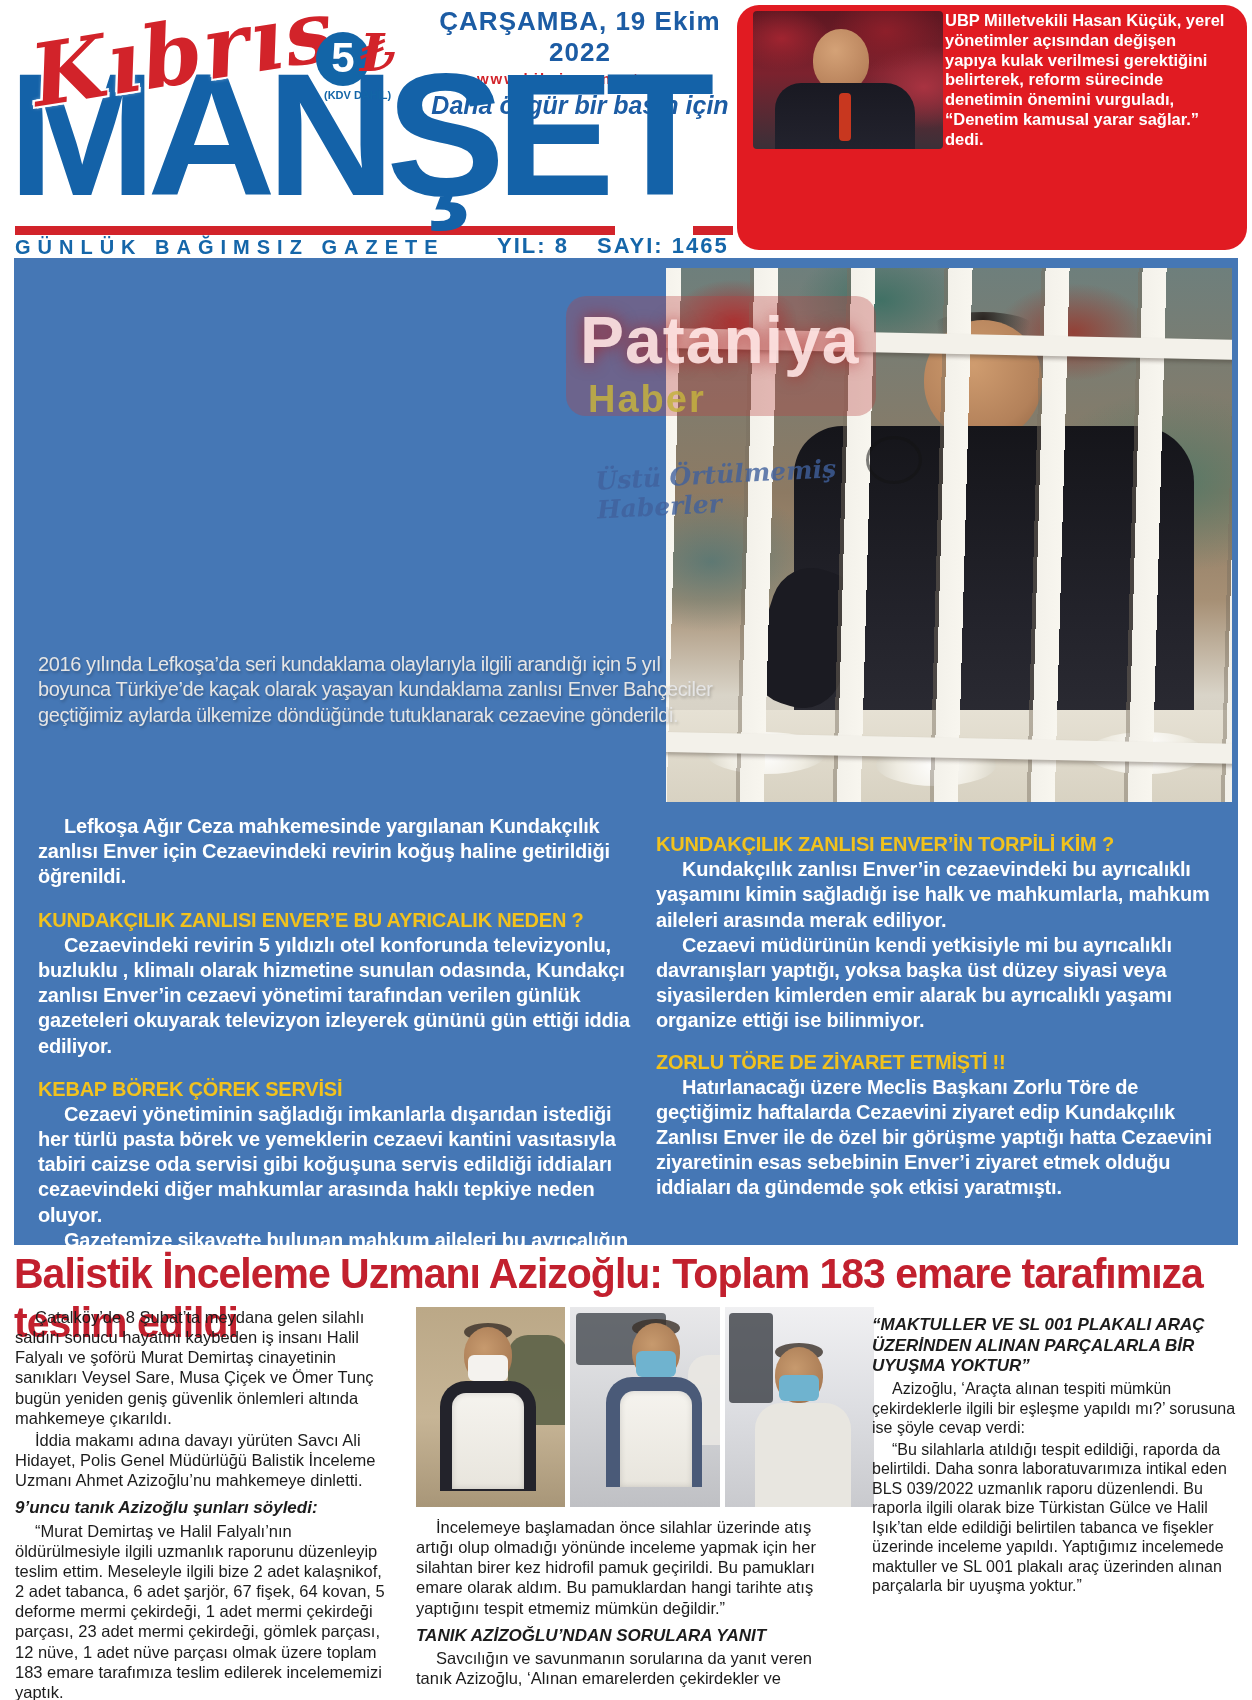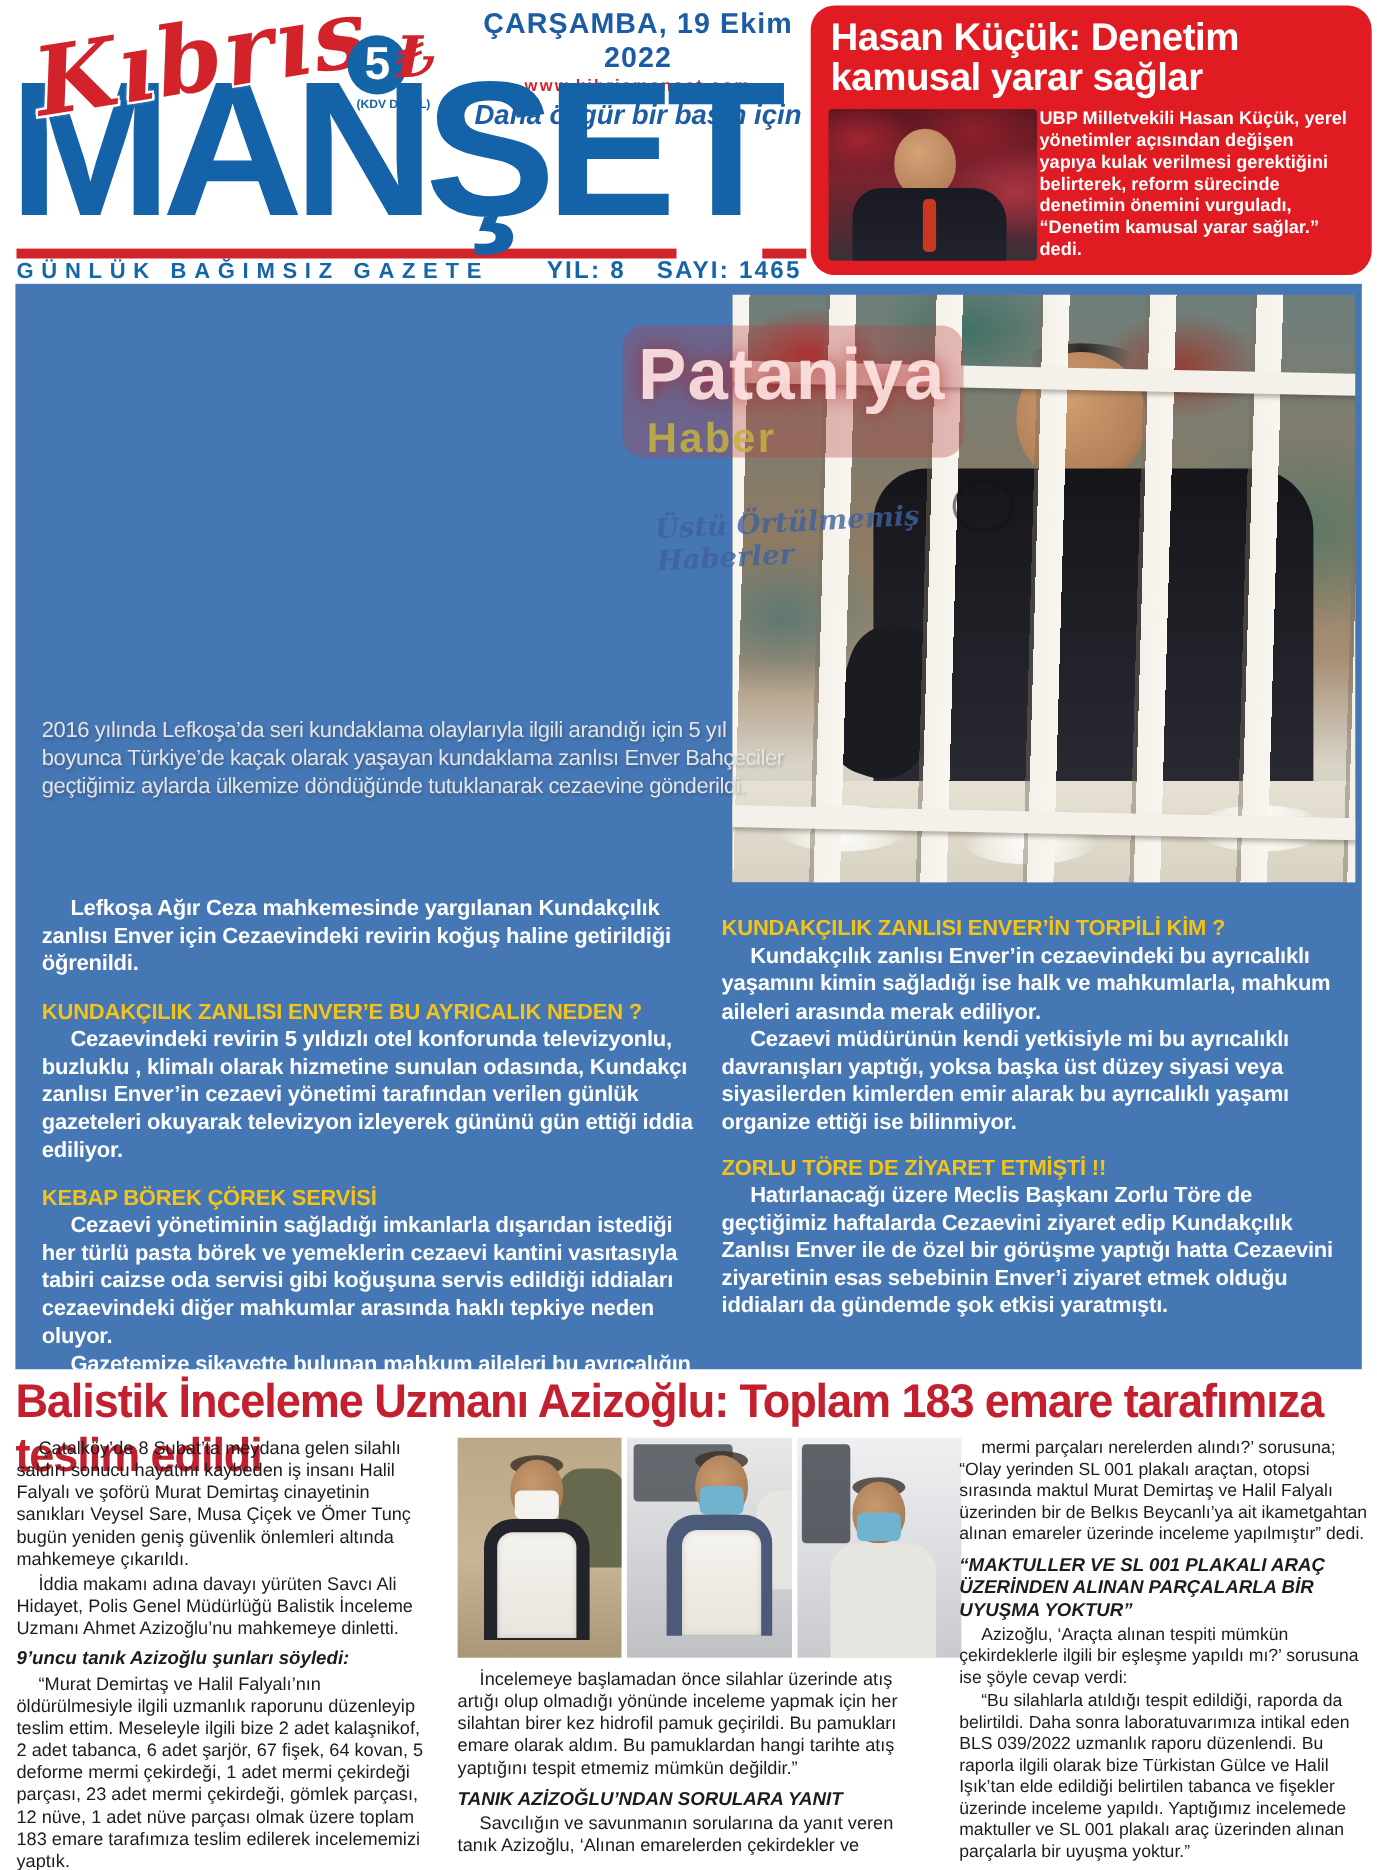--- a/index.html
+++ b/index.html
@@ -162,21 +162,20 @@
     </div>
 
     <div class="rule-red seg1"></div>
     <div class="rule-red seg2"></div>
 
     <div class="tagline">GÜNLÜK BAĞIMSIZ GAZETE</div>
     <div class="mast-year">YIL: 8</div>
     <div class="mast-issue">SAYI: 1465</div>
 
     <div class="red-box">
-      <div class="red-box-headline">Hasan Küçük: Denetim kamusal yarar sağlar</div>
       <div class="red-box-row">
         <div class="pol-photo">
           <div class="pol-head"></div>
           <div class="pol-body"></div>
           <div class="pol-tie"></div>
         </div>
         <div class="red-box-body">UBP Milletvekili Hasan Küçük, yerel yönetimler açısından değişen yapıya kulak verilmesi gerektiğini belirterek, reform sürecinde denetimin önemini vurguladı, “Denetim kamusal yarar sağlar.” dedi.</div>
       </div>
     </div>
   </div>
@@ -262,20 +261,19 @@
           <div class="mask blue" style="left:54px; top:68px;"></div>
           <div class="torso" style="left:30px; top:96px; background:#e8e6e0;"></div>
         </div>
       </div>
       <p>İncelemeye başlamadan önce silahlar üzerinde atış artığı olup olmadığı yönünde inceleme yapmak için her silahtan birer kez hidrofil pamuk geçirildi. Bu pamukları emare olarak aldım. Bu pamuklardan hangi tarihte atış yaptığını tespit etmemiz mümkün değildir.”</p>
       <p class="bsub">TANIK AZİZOĞLU’NDAN SORULARA YANIT</p>
       <p>Savcılığın ve savunmanın sorularına da yanıt veren tanık Azizoğlu, ‘Alınan emarelerden çekirdekler ve</p>
     </div>
 
     <div class="bcol b3">
-      <p>mermi parçaları nerelerden alındı?’ sorusuna; “Olay yerinden SL 001 plakalı araçtan, otopsi sırasında maktul Murat Demirtaş ve Halil Falyalı üzerinden bir de Belkıs Beycanlı’ya ait ikametgahtan alınan emareler üzerinde inceleme yapılmıştır” dedi.</p>
       <p class="bsub">“MAKTULLER VE SL 001 PLAKALI ARAÇ ÜZERİNDEN ALINAN PARÇALARLA BİR UYUŞMA YOKTUR”</p>
       <p>Azizoğlu, ‘Araçta alınan tespiti mümkün çekirdeklerle ilgili bir eşleşme yapıldı mı?’ sorusuna ise şöyle cevap verdi:</p>
       <p>“Bu silahlarla atıldığı tespit edildiği, raporda da belirtildi. Daha sonra laboratuvarımıza intikal eden BLS 039/2022 uzmanlık raporu düzenlendi. Bu raporla ilgili olarak bize Türkistan Gülce ve Halil Işık’tan elde edildiği belirtilen tabanca ve fişekler üzerinde inceleme yapıldı. Yaptığımız incelemede maktuller ve SL 001 plakalı araç üzerinden alınan parçalarla bir uyuşma yoktur.”</p>
     </div>
   </div>
 
 </div>
 
 </body></html>

